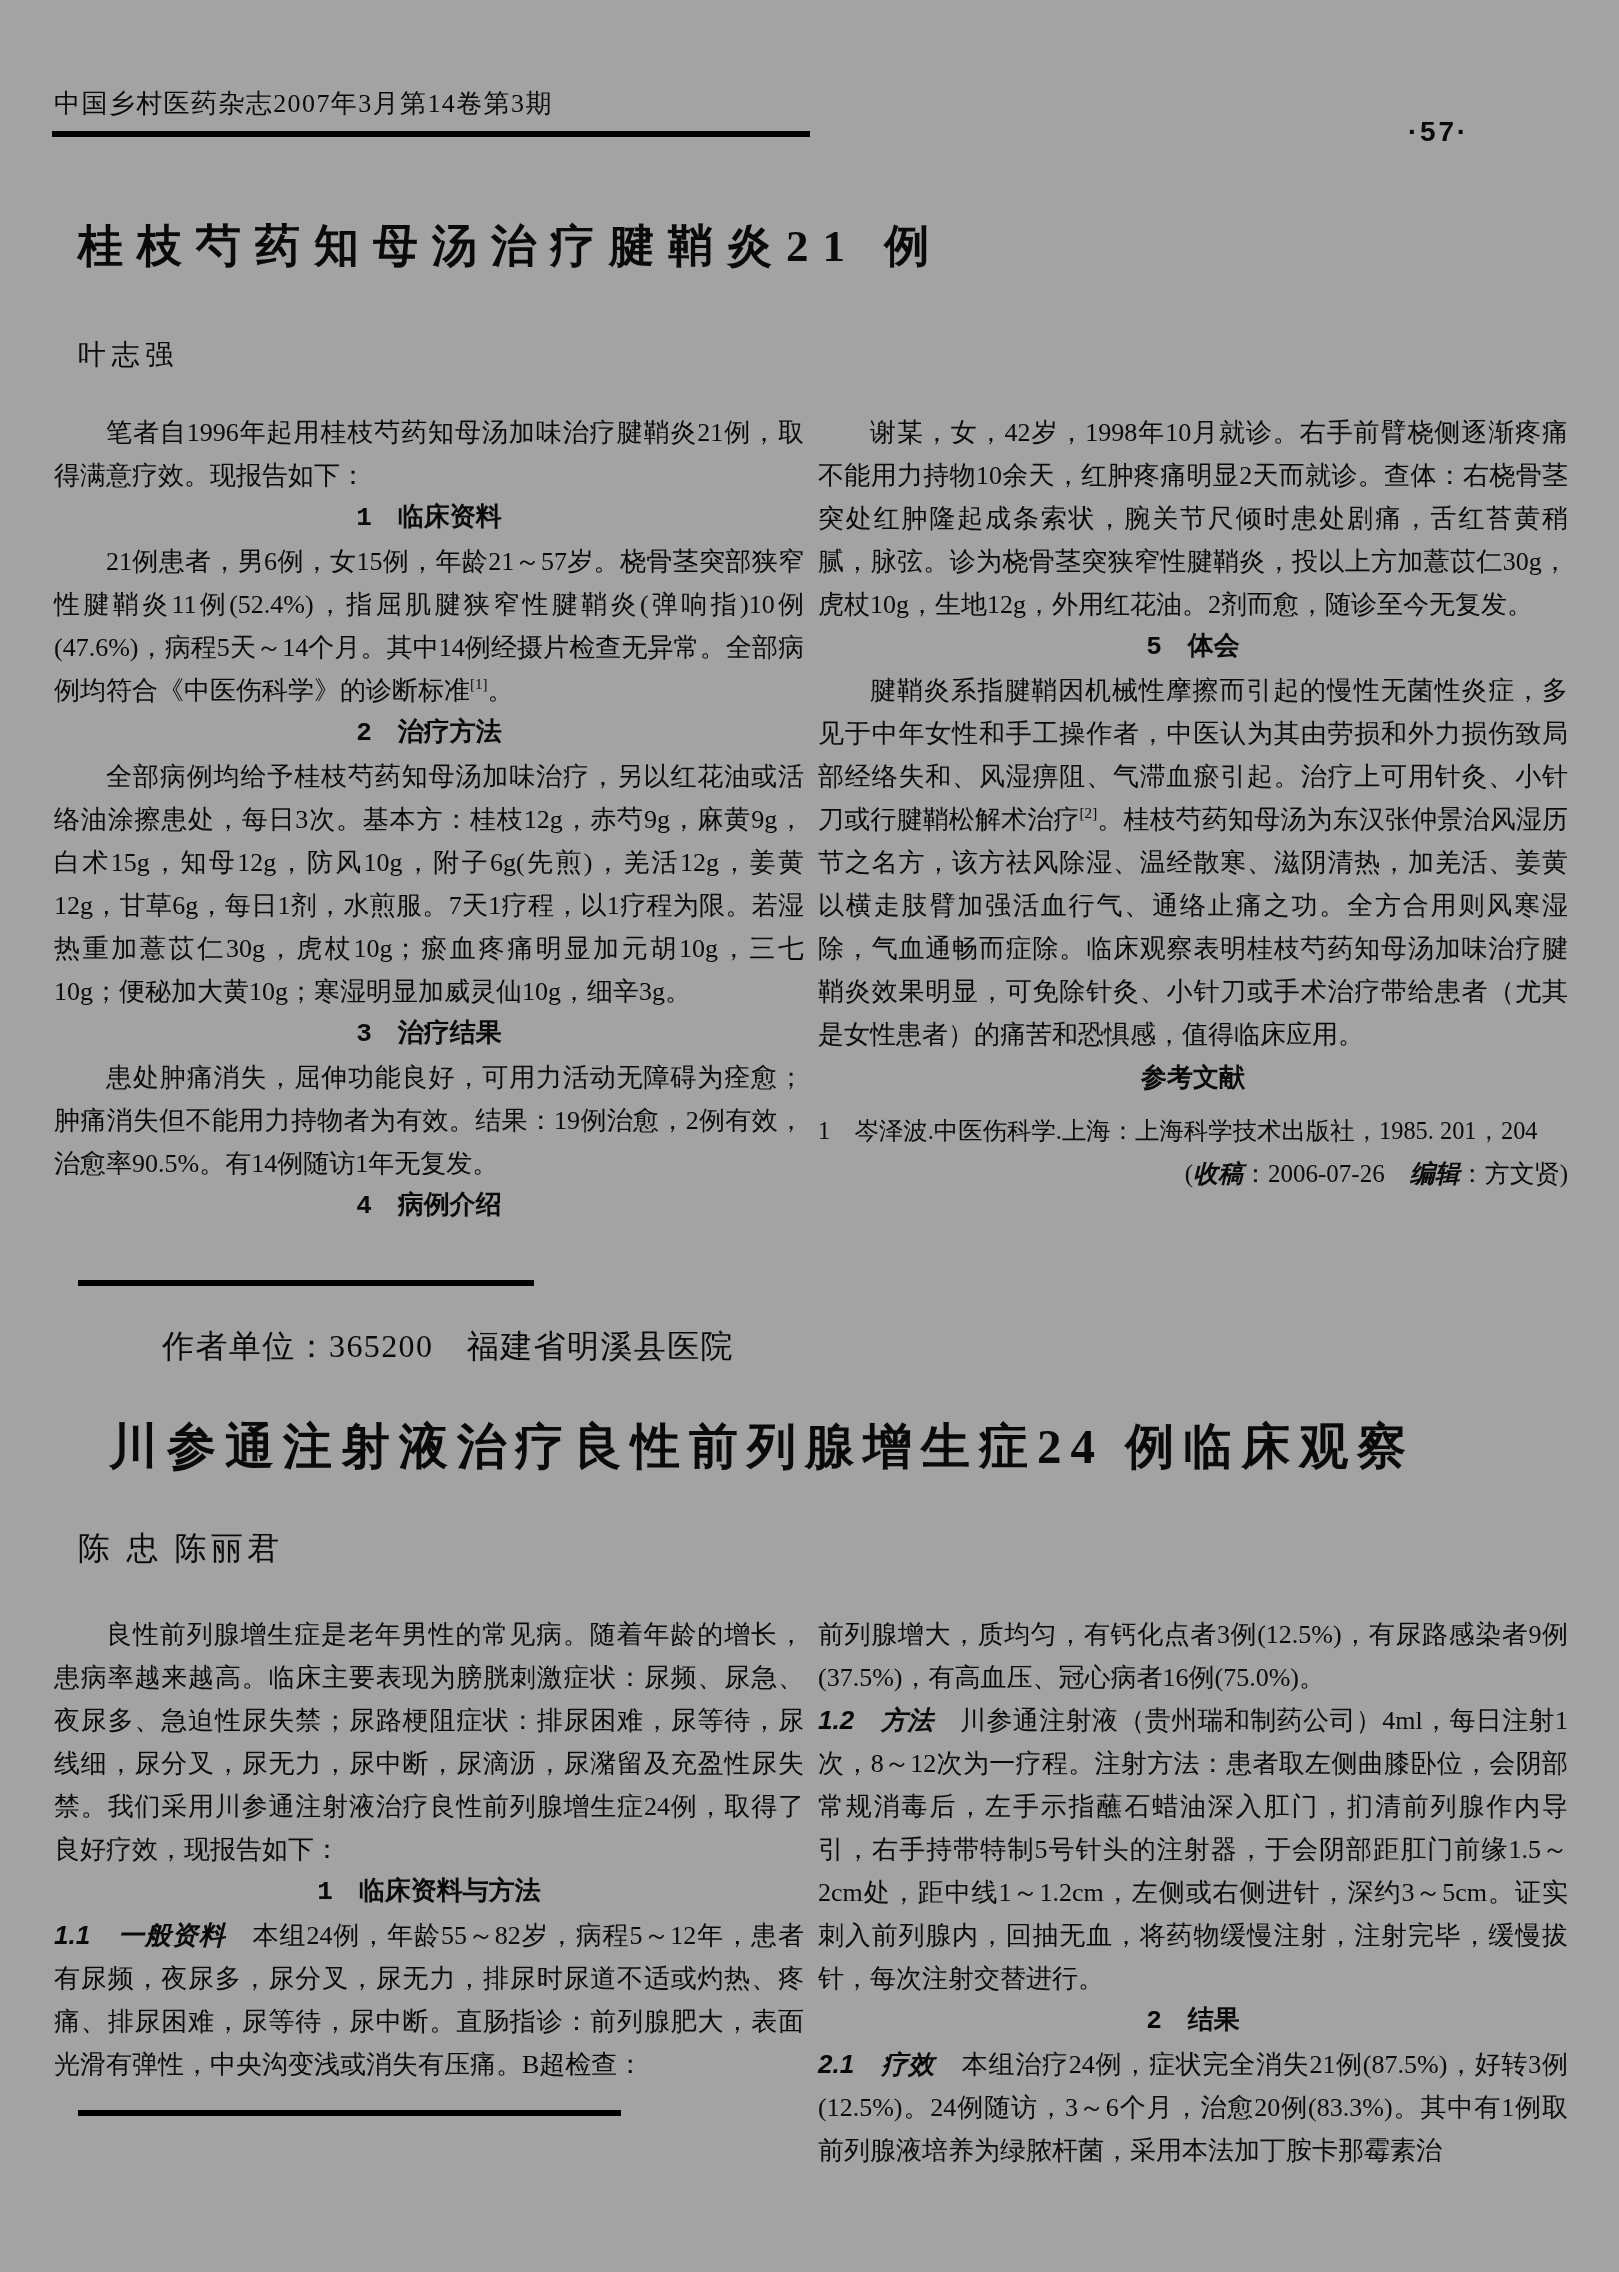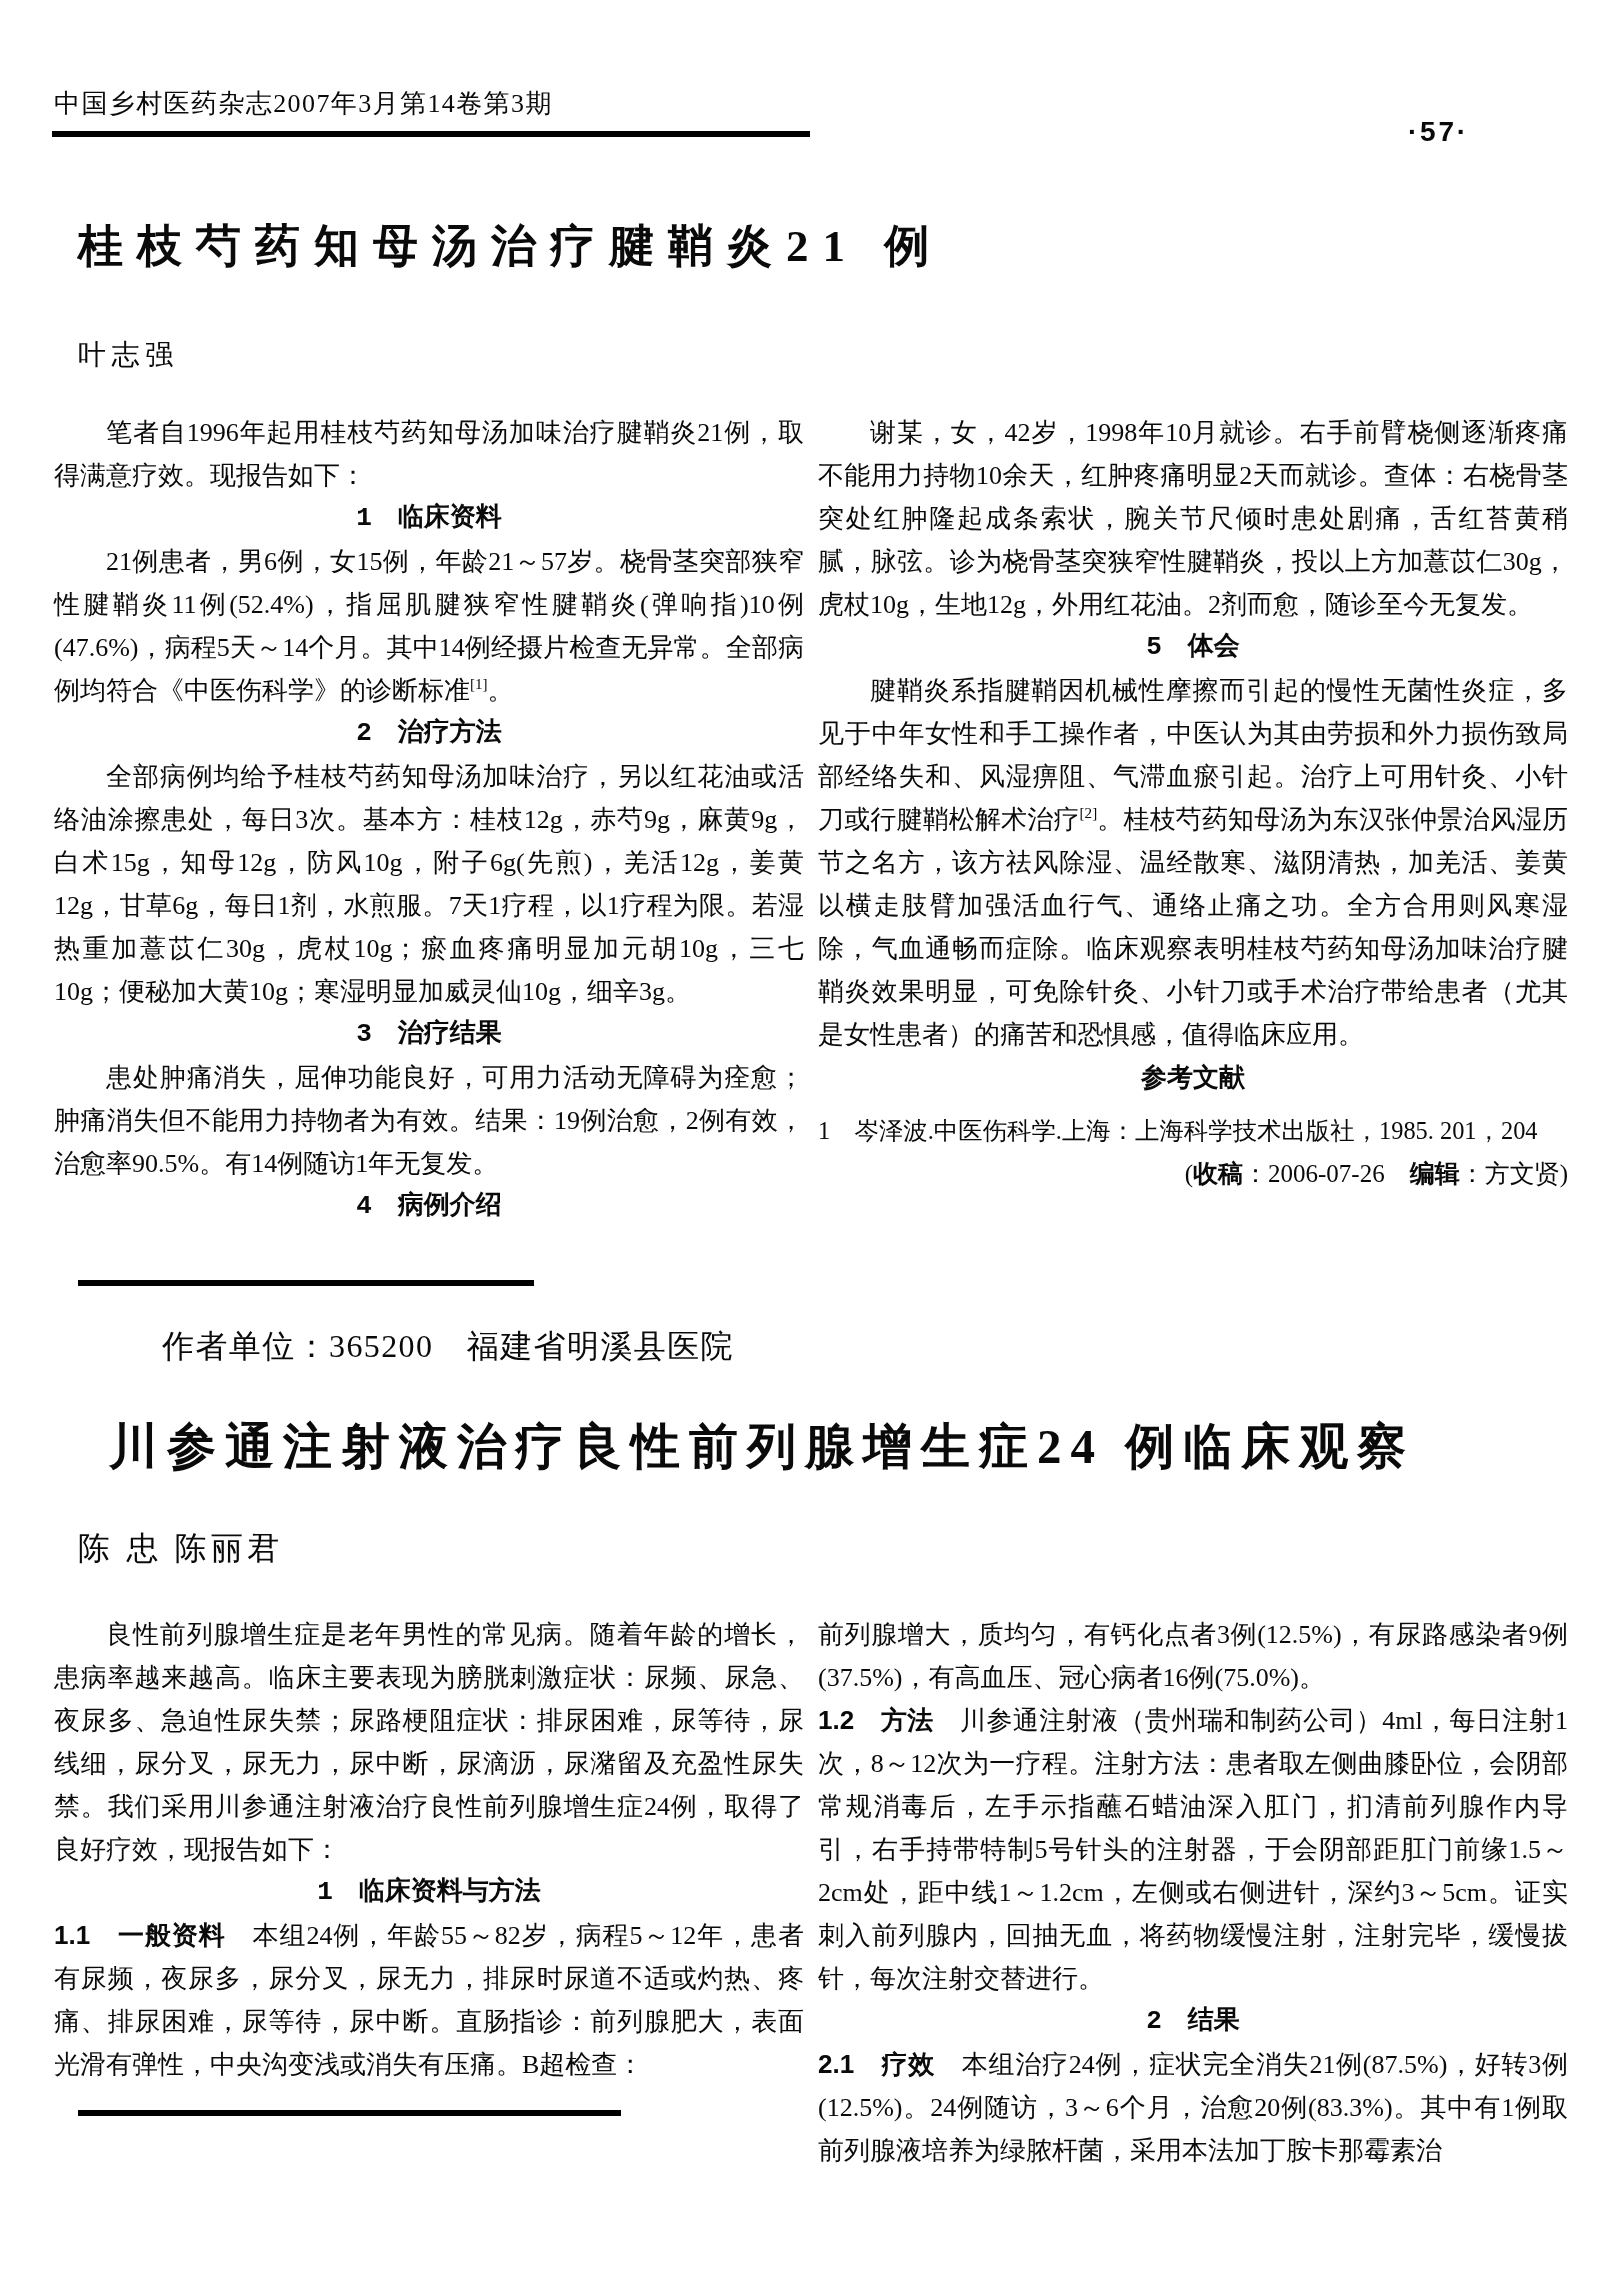--- a/index.html
+++ b/index.html
@@ -1,19 +1,19 @@
 <!DOCTYPE html>
 <html lang="zh" style="font-size:11px"><head>
 <meta charset="utf-8">
 <style>
   html,body{margin:0;padding:0;background:#e8e8e8;}
   #page{
     position:relative;
     width:1619px;height:2273px;
-    background:#ffffff;
+    background:#a3a3a3;
     font-family:"Liberation Serif","DejaVu Serif",serif;
     color:#0a0a0a;
     overflow:hidden;
   }
   .abs{position:absolute;}
   
   .header-journal{left:54px;top:86px;font-size:26px;letter-spacing:1.4px;white-space:nowrap;}
   .header-rule{left:52px;top:131px;width:758px;height:6.3px;background:#000;}
   .page-num{left:1408px;top:116px;font-size:28px;font-weight:bold;letter-spacing:2.8px;font-family:"Liberation Sans","DejaVu Sans",sans-serif;}
   
@@ -28,21 +28,21 @@
   .col{width:750px;flex:0 0 750px;}
   
   .blk{margin:0;font-size:26px;line-height:43px;text-align:justify;text-justify:inter-character;}
   .s-body{text-indent:2em;}
   .s-cont{text-indent:0;}
   .s-sub{text-indent:0;}
   .s-heading{font-family:Liberation Mono, monospace;font-weight:bold;text-indent:0;text-align:center;}
   .s-refhead{font-family:"Liberation Sans","DejaVu Sans",sans-serif;font-weight:bold;text-align:center;text-indent:0;}
   .s-ref{font-size:24.4px;padding-left:2em;text-indent:-2em;margin-top:10px;}
   .s-received{text-align:right;text-indent:0;font-size:25px;}
-  .blk .b{font-weight:bold;font-family:"Liberation Sans","DejaVu Sans",sans-serif;}
+  .blk .b{font-weight:bold;font-family:"Liberation Sans","DejaVu Sans",sans-serif;font-style:italic;}
   .blk .sup{font-size:0.58em;vertical-align:super;line-height:0;}
   
   .foot-rule{background:#000;height:5.6px;}
   .a1-foot-rule{left:78px;top:1280px;width:456px;}
   .a2-foot-rule{left:78px;top:2110px;width:543px;}
   .foot-text{font-size:32px;letter-spacing:1.4px;white-space:nowrap;}
   .a1-foot{left:162px;top:1325px;}
   .a2-foot{left:162px;top:2140px;}
 </style>
 </head>

